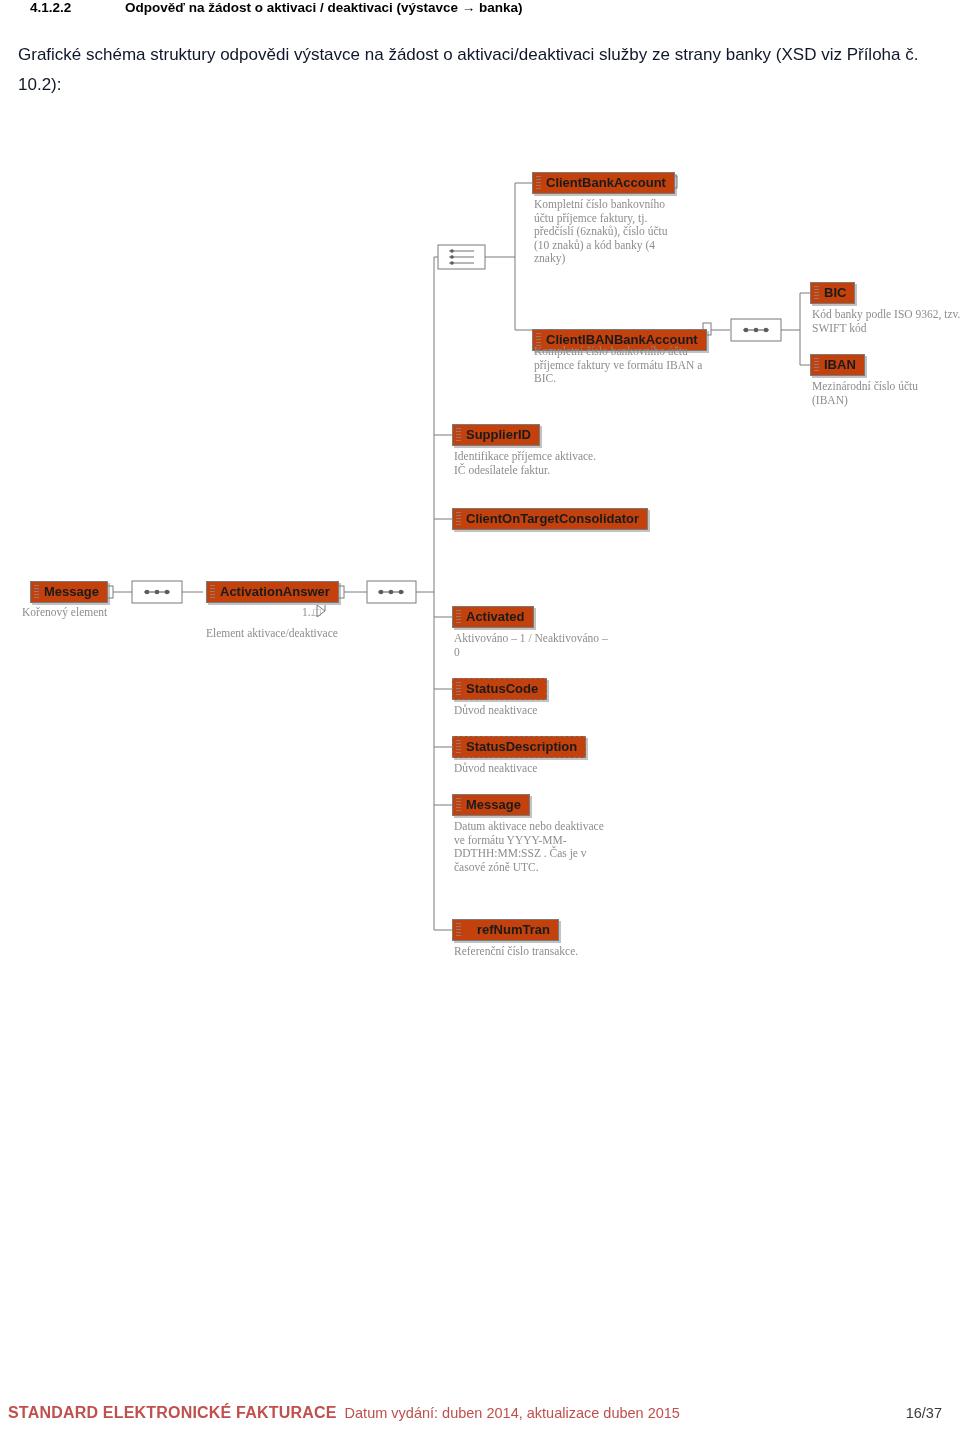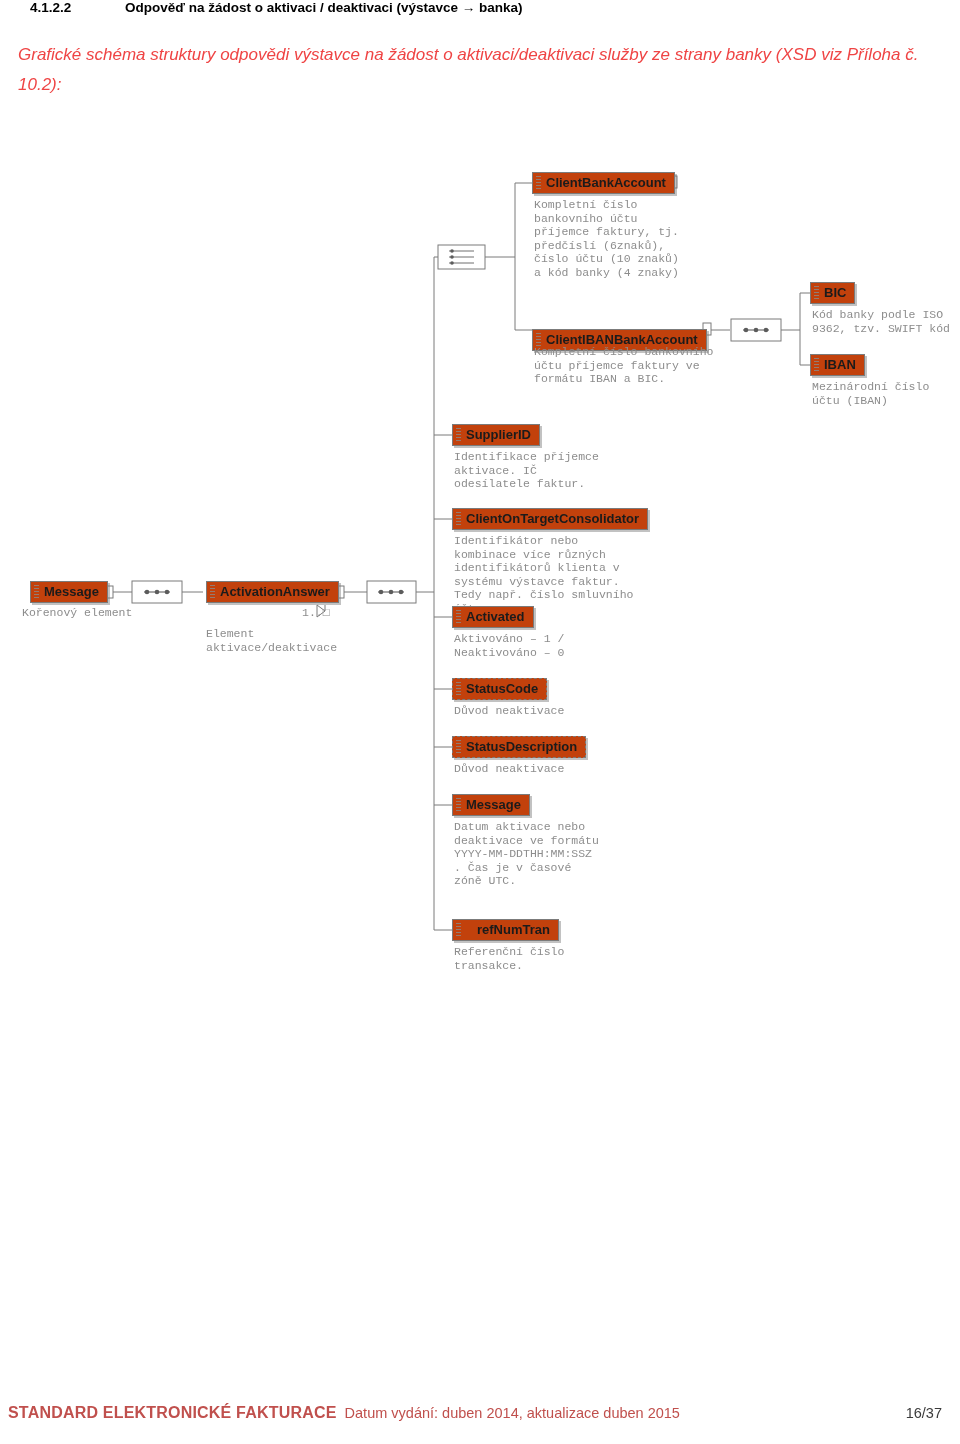--- a/index.html
+++ b/index.html
@@ -38,22 +38,21 @@
   }
 
   
   .intro {
     position: absolute;
     top: 40px;
     left: 18px;
     right: 30px;
     font-size: 17px;
     line-height: 30px;
-    color: #ef4444;
-    font-style: italic;
+    color: #0f172a;
   }
 
   
   .diagram {
     position: absolute;
     top: 150px;
     left: 0;
     width: 960px;
     height: 850px;
   }
@@ -89,21 +88,21 @@
       linear-gradient(to bottom, #8a8a8a 1px, transparent 1px) repeat-y;
     background-size: 100% 3px;
     opacity: .8;
   }
 
   .annot {
     position: absolute;
     font-size: 11.5px;
     line-height: 13.5px;
     color: #8d8d8d;
-    font-family: Liberation Mono, monospace;
+    font-family: Liberation Serif, serif;
     white-space: pre-line;
   }
 
   
   .footer {
     position: absolute;
     left: 8px;
     right: 18px;
     bottom: 22px;
     display: flex;
@@ -238,21 +237,20 @@
   <div class="nodebox" style="left:810px; top:132px;">BIC</div>
   <div class="annot" style="left:812px; top:158px; width:150px;">Kód banky podle ISO 9362, tzv. SWIFT kód</div>
 
   <div class="nodebox" style="left:810px; top:204px;">IBAN</div>
   <div class="annot" style="left:812px; top:230px; width:140px;">Mezinárodní číslo účtu (IBAN)</div>
 
   <div class="nodebox" style="left:452px; top:274px;">SupplierID</div>
   <div class="annot" style="left:454px; top:300px; width:150px;">Identifikace příjemce aktivace. IČ odesílatele faktur.</div>
 
   <div class="nodebox" style="left:452px; top:358px;">ClientOnTargetConsolidator</div>
-  <div class="annot" style="left:454px; top:384px; width:180px;">Identifikátor nebo kombinace více různých identifikátorů klienta v systému výstavce faktur. Tedy např. číslo smluvního účtu.</div>
 
   <div class="nodebox" style="left:452px; top:456px;">Activated</div>
   <div class="annot" style="left:454px; top:482px; width:160px;">Aktivováno – 1 / Neaktivováno – 0</div>
 
   <div class="nodebox optional" style="left:452px; top:528px;">StatusCode</div>
   <div class="annot" style="left:454px; top:554px; width:160px;">Důvod neaktivace</div>
 
   <div class="nodebox optional" style="left:452px; top:586px;">StatusDescription</div>
   <div class="annot" style="left:454px; top:612px; width:160px;">Důvod neaktivace</div>
 

